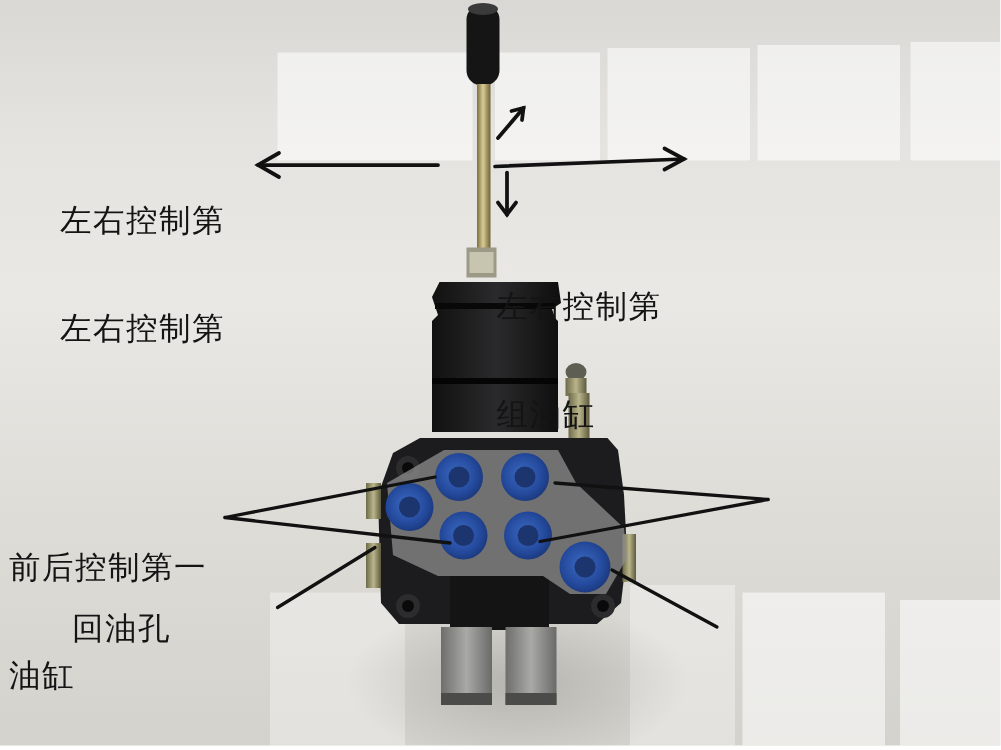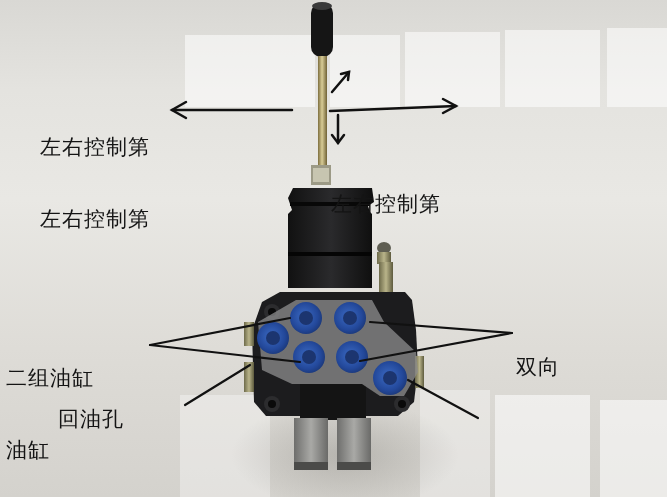--- a/index.html
+++ b/index.html
@@ -173,22 +173,22 @@
       <line x1="478" y1="418" x2="408" y2="380"></line>
     </g>
   </svg>
 
   <div class="label" style="left:40px;top:87px;">
     <div>左右控制第</div>
     <div>左右控制第</div>
   </div>
   <div class="label" style="left:331px;top:144px;">
     <div>左右控制第</div>
+    <div>组油缸</div>
   </div>
   <div class="label" style="left:6px;top:318px;">
-    <div>二组油缸</div>
+    <div>前后控制第一</div>
     <div>油缸</div>
   </div>
   <div class="label" style="left:516px;top:307px;">
-    <div>双向</div>
   </div>
-  <div class="label" style="left:58px;top:407px;">回油孔</div>
+  <div class="label" style="left:48px;top:407px;">回油孔</div>
 </div>
 
 </body></html>

